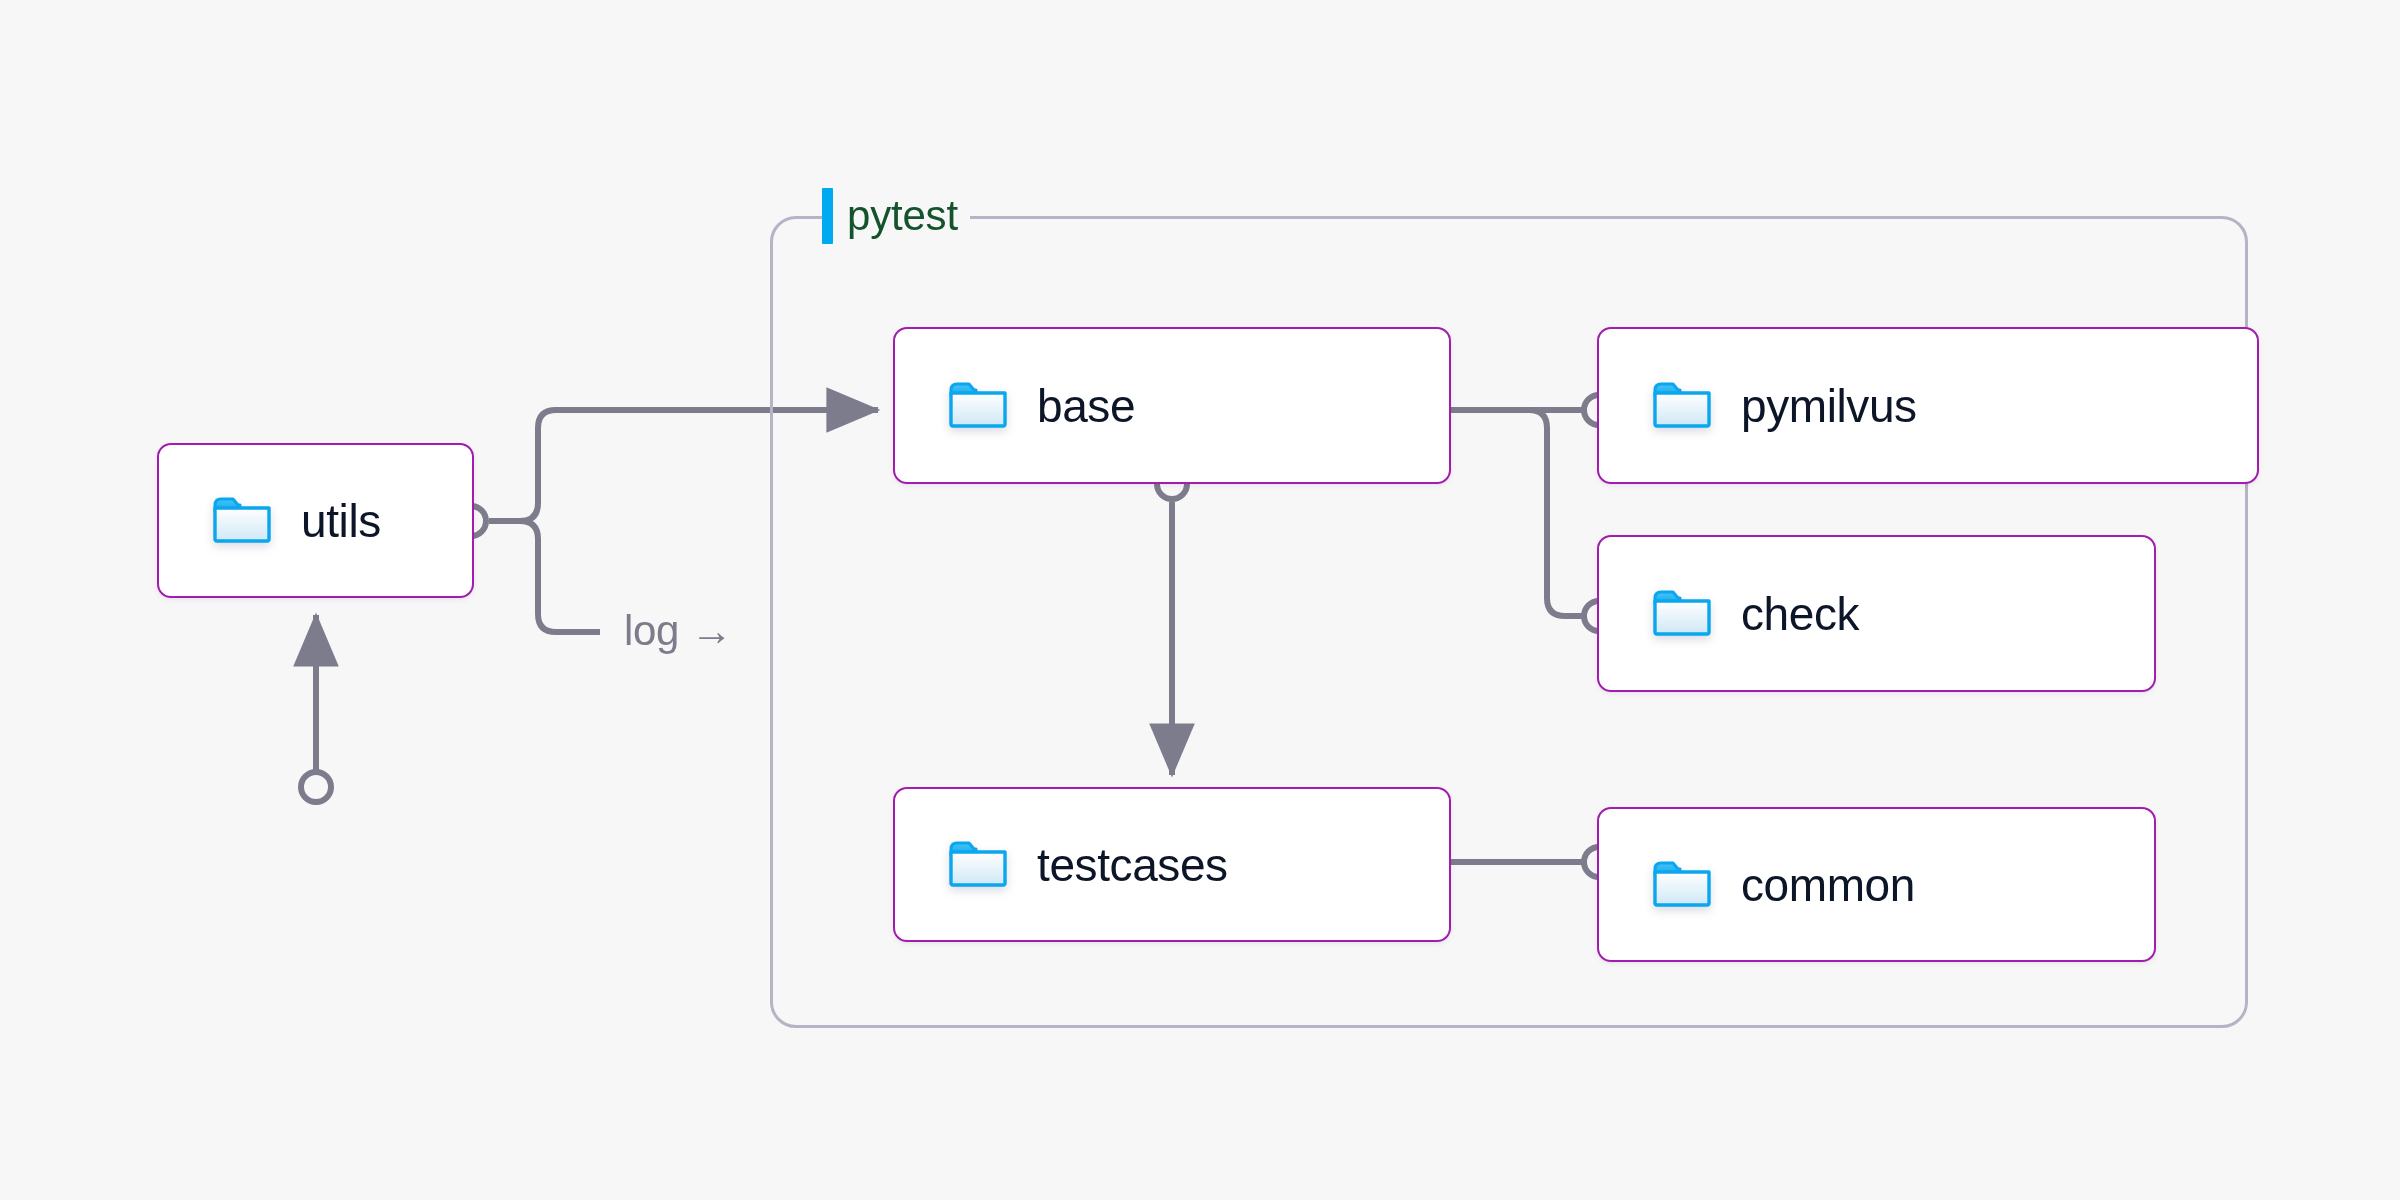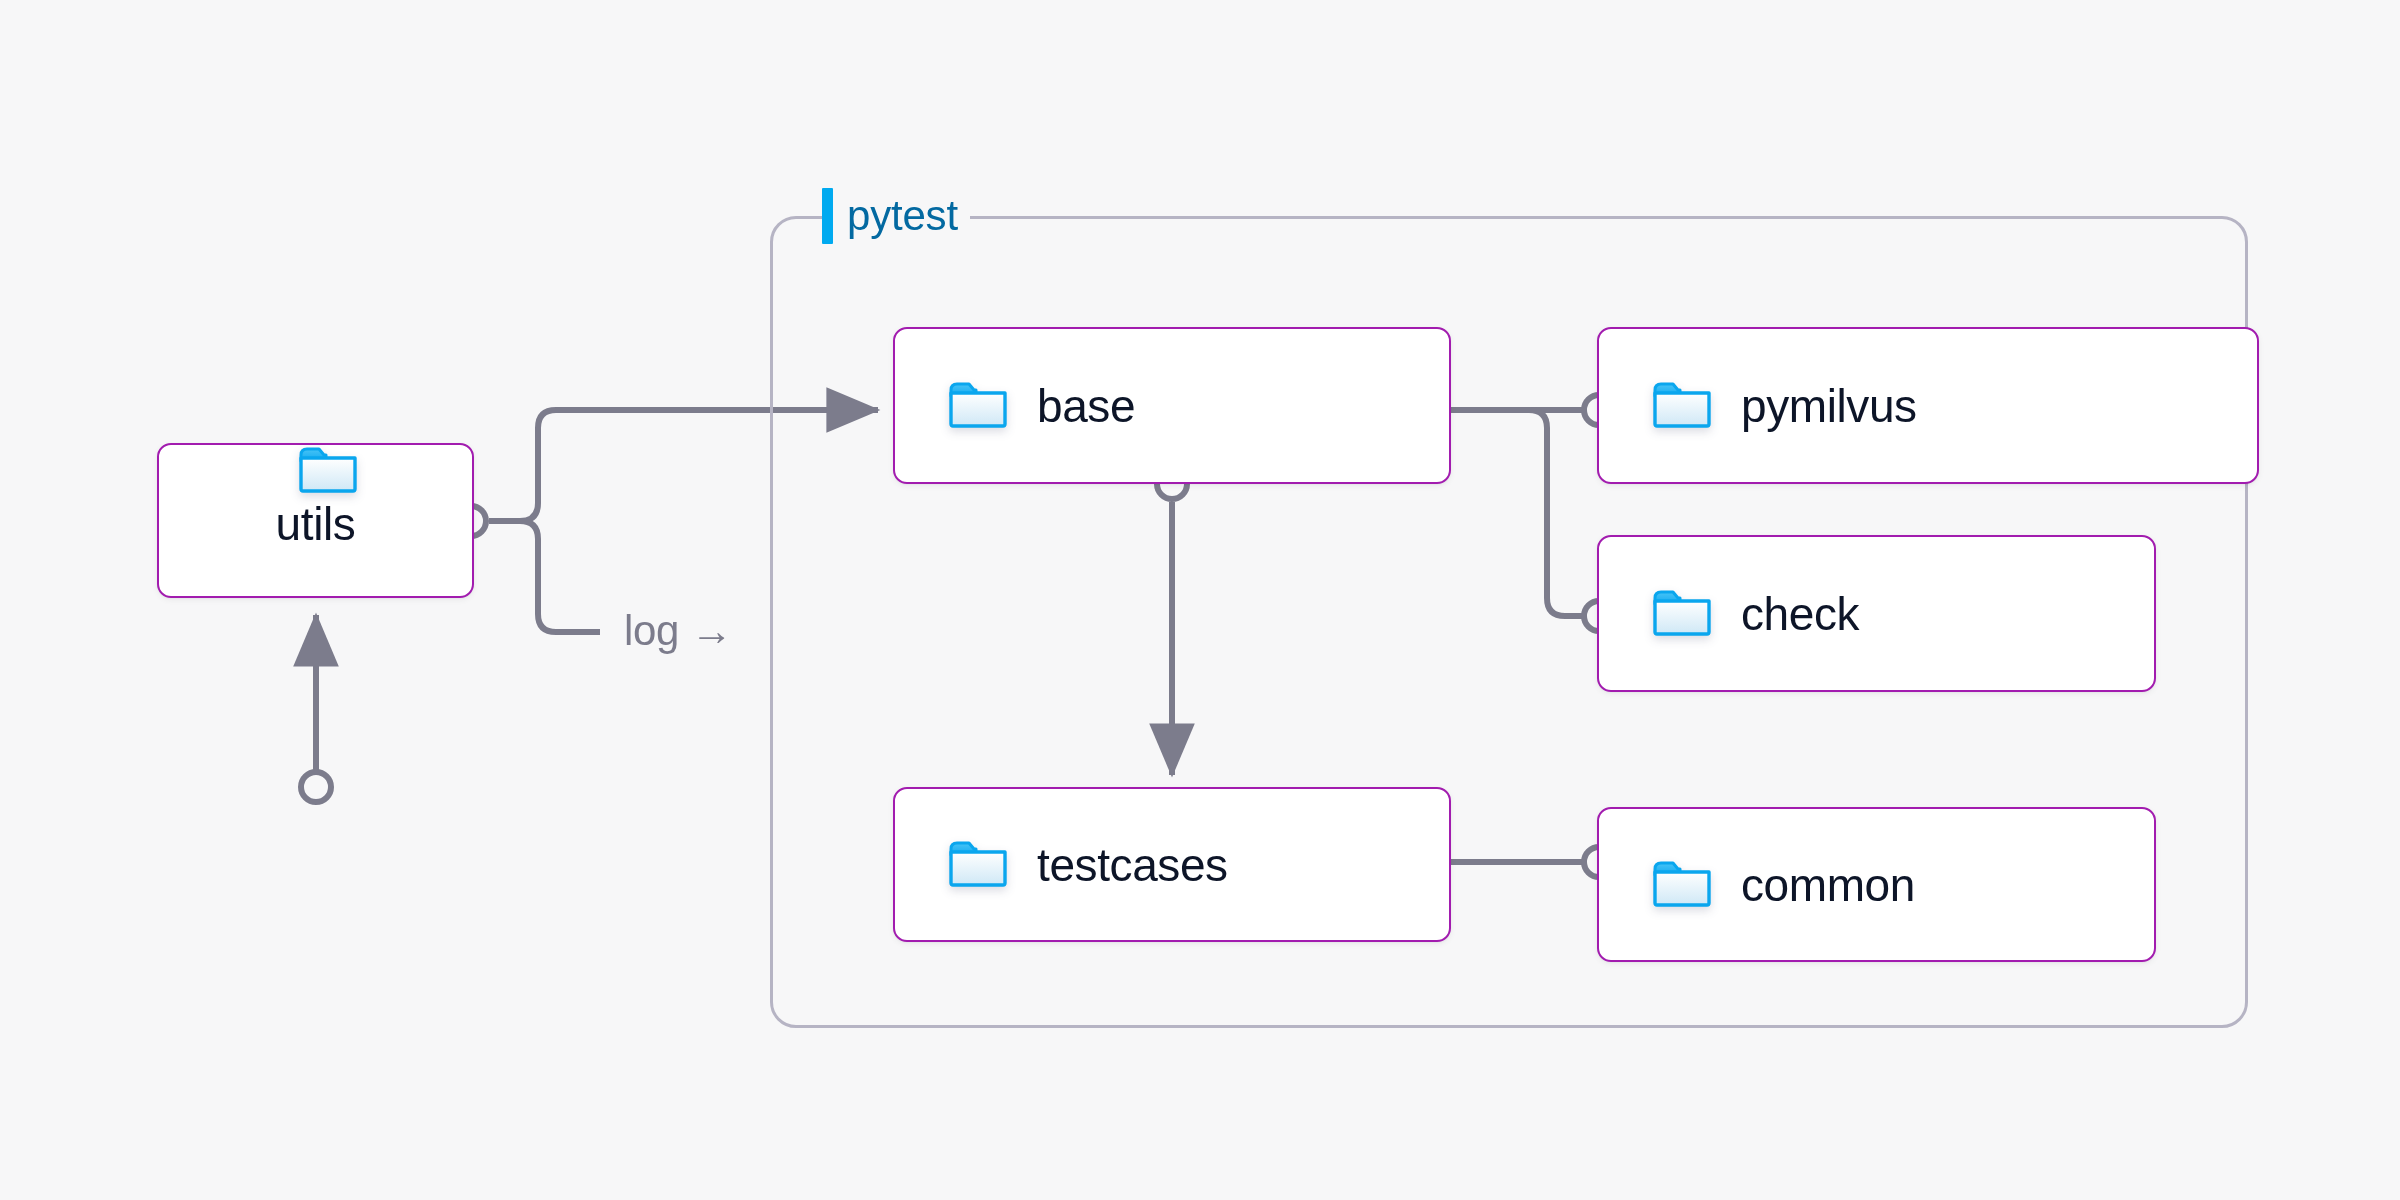--- a/index.html
+++ b/index.html
@@ -47,21 +47,21 @@
   }
   .group-label .bar {
     display: block;
     width: 11px;
     height: 56px;
     background: #00aaf0;
     border-radius: 1px;
   }
   .group-label .txt {
     font-size: 42px;
-    color: #0369a1;
+    color: #14532d;
     letter-spacing: -0.2px;
     white-space: nowrap;
   }
   
   .node {
     position: absolute;
     box-sizing: border-box;
     background: #ffffff;
     border: 2px solid #a21caf;
     border-radius: 14px;
@@ -143,21 +143,21 @@
     </g>
   </svg>
 
   <div class="group-box" style="left:770px; top:216px; width:1478px; height:812px;"></div>
 
   <div class="group-label" style="left:822px; top:185px;">
     <span class="bar"></span>
     <span class="txt">pytest</span>
   </div>
 
-  <div class="node" style="left:157px; top:443px; width:317px; height:155px;flex-direction:column;">
+  <div class="node" style="left:157px; top:443px; width:317px; height:155px;">
     <span class="folder">
       <svg width="58" height="48" viewBox="0 0 58 48">
         <path d="M2 10 q0-6 6-6 h12 l5 6 h2 v6 h-25 z" fill="url(#folderTab)" stroke="#0aa6ee" stroke-width="3" stroke-linejoin="round"></path>
         <path d="M2 13 h54 v31 q0 2-2 2 h-50 q-2 0-2-2 z" fill="url(#folderBody)" stroke="#0aa6ee" stroke-width="3.4" stroke-linejoin="round"></path>
       </svg>
     </span>
     <span class="label">utils</span>
   </div>
 
 

